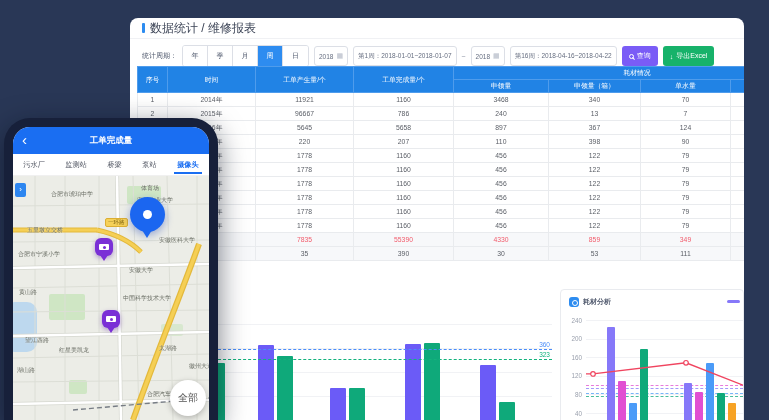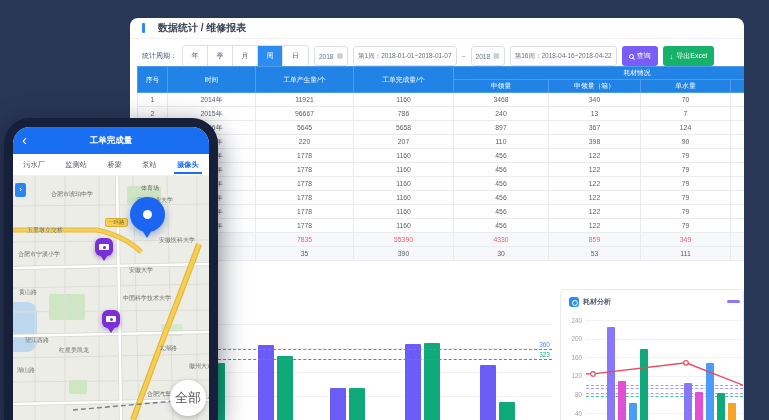--- a/index.html
+++ b/index.html
@@ -5,21 +5,21 @@
   * { margin:0; padding:0; box-sizing:border-box; }
   html,body { width:769px; height:420px; overflow:hidden; }
   body { position:relative; background:#293756; font-family:"Liberation Sans","DejaVu Sans",sans-serif; }
 
   
   .card { position:absolute; left:130px; top:18px; width:614px; height:402px;
           background:#fff; border-radius:8px 8px 0 0; z-index:1; }
   .crumb-bar { position:absolute; left:0; top:0; right:0; height:21px; border-bottom:1px solid #f0f1f4;
                display:flex; align-items:center; }
   .crumb-accent { width:3px; height:10px; background:#2d8cf0; margin:0 5px 0 12px; border-radius:1px; }
-  .crumb { font-size:10px; color:#3c4456; font-weight:bold;margin-left:8px; }
+  .crumb { font-size:12px; color:#3c4456; font-weight:normal; }
 
   
   .filters { position:absolute; left:12px; top:26px; height:24px; display:flex; align-items:center; gap:5px; }
   .f-label { font-size:7px; color:#515a6e; }
   .seg { display:flex; border:1px solid #dcdfe6; border-radius:3px; overflow:hidden; }
   .seg-item { width:25px; height:20px; line-height:20px; text-align:center; font-size:7px; color:#515a6e;
               background:#fff; border-right:1px solid #dcdfe6; cursor:pointer; }
   .seg-item:last-child { border-right:none; }
   .seg-item.active { background:#2d8cf0; color:#fff; }
   .f-box { height:20px; border:1px solid #dcdfe6; border-radius:3px; background:#fff; display:flex;
@@ -99,21 +99,21 @@
                      border-right:5px solid transparent; border-top:8px solid #1b66f0; }
   .pin-cam { position:absolute; width:18px; height:18px; background:#7a2fd6; border-radius:6px;
              box-shadow:0 2px 5px rgba(80,20,160,.4); }
   .pin-cam::after { content:""; position:absolute; left:5px; bottom:-5px; border-left:4px solid transparent;
                     border-right:4px solid transparent; border-top:6px solid #7a2fd6; }
   .cam-glyph { position:absolute; left:4px; top:6px; width:10px; height:6px; background:#fff; border-radius:1px; }
   .cam-glyph::after { content:""; position:absolute; left:3.5px; top:1.5px; width:3px; height:3px;
                       background:#7a2fd6; border-radius:50%; }
   .all-btn { position:absolute; right:3px; top:204px; width:36px; height:36px; background:#fff; border-radius:50%;
              box-shadow:0 2px 6px rgba(0,0,0,.25); display:flex; align-items:center; justify-content:center;
-             font-size:13px; color:#555; cursor:pointer; }
+             font-size:10px; color:#555; cursor:pointer; }
 </style>
 </head>
 <body>
 
 <div class="card">
 
   <div class="crumb-bar">
     <div class="crumb-accent"></div>
     <div class="crumb">数据统计 / 维修报表</div>
   </div>

